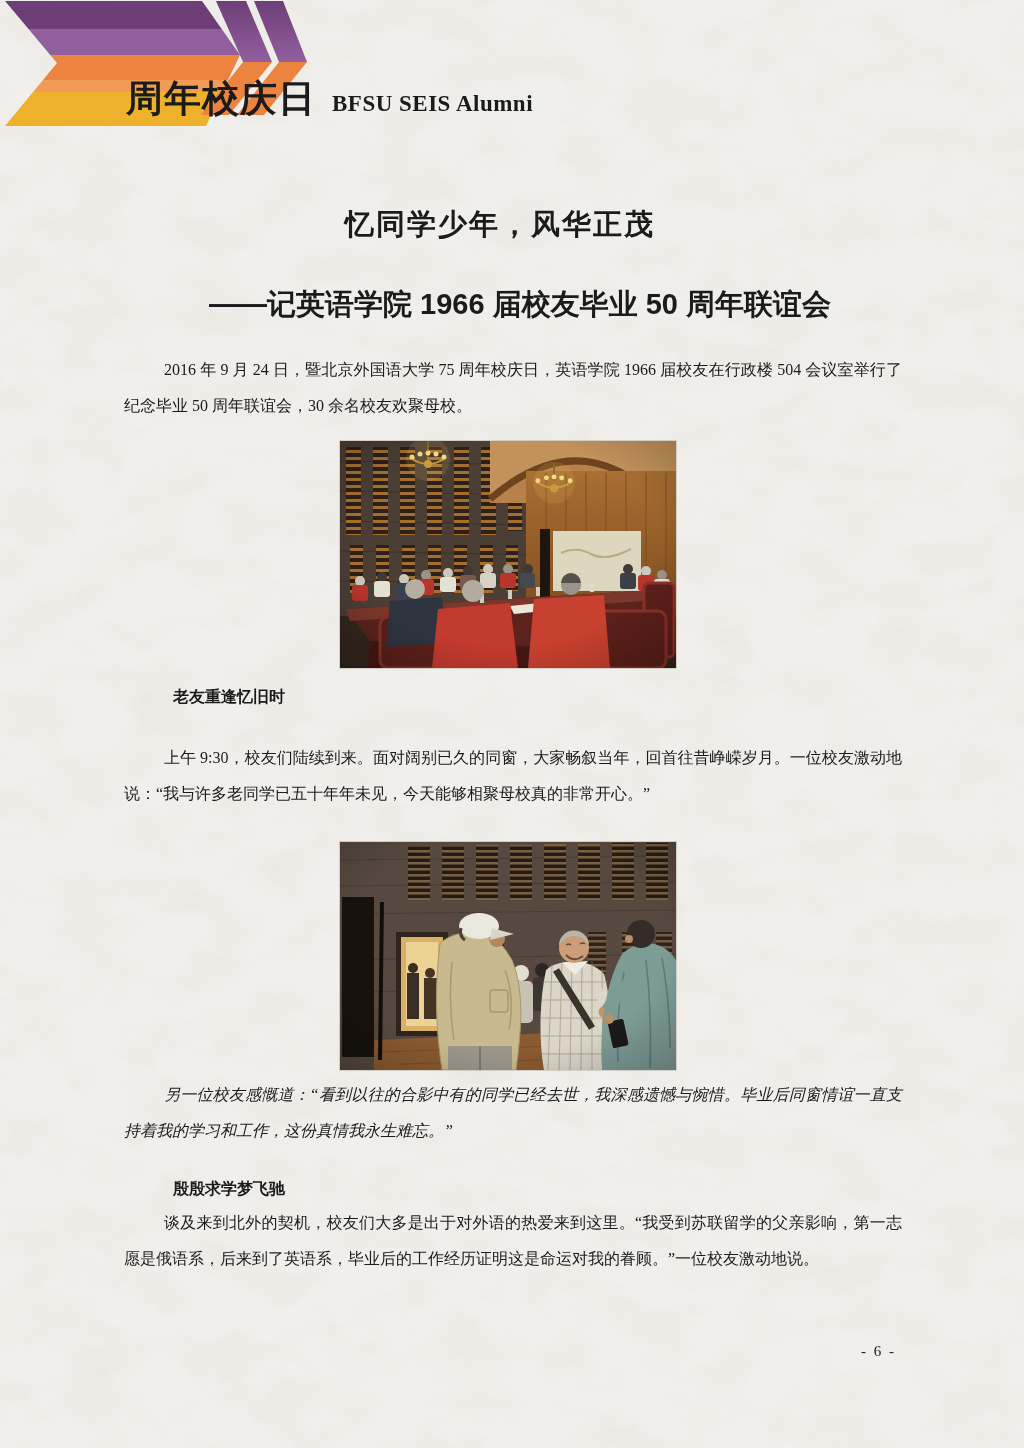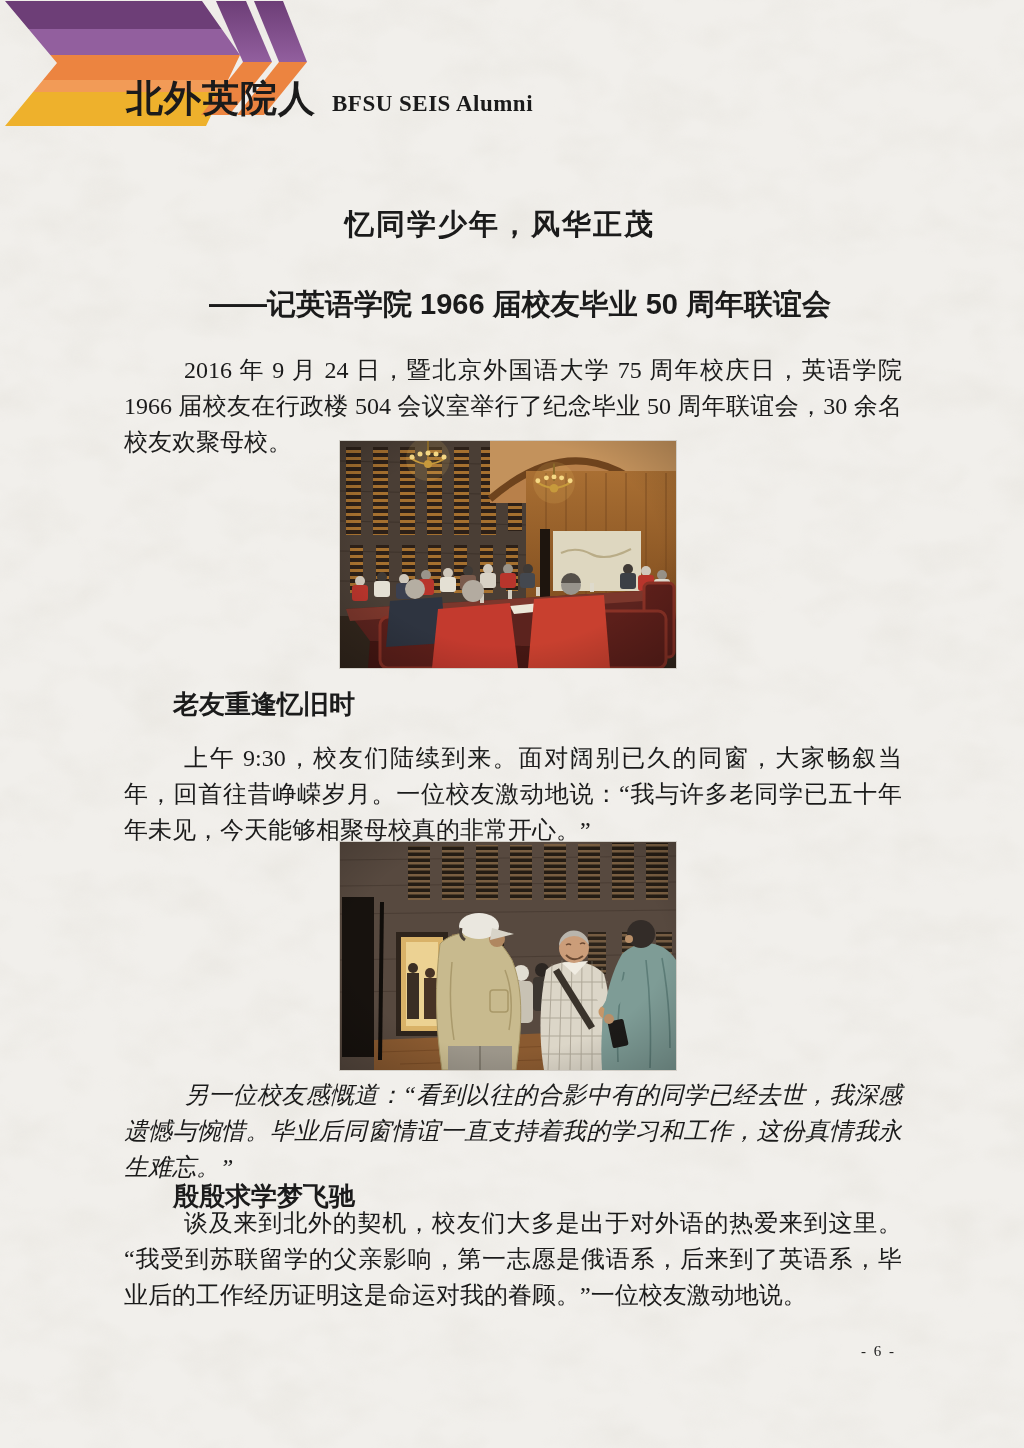--- a/index.html
+++ b/index.html
@@ -20,29 +20,29 @@
   .layer { position:absolute; z-index:2; }
   .article-title {
     left:112px; width:776px; top:205px; text-align:center;
     font-family:"Liberation Sans", sans-serif; font-weight:bold; font-size:29px; letter-spacing:2px;
   }
   .article-subtitle {
     left:70px; width:900px; top:285px; text-align:center;
     font-family:"Liberation Sans", sans-serif; font-weight:bold; font-size:29px;
   }
   .para {
-    left:124px; width:778px; font-size:24px; line-height:36px;
+    left:124px; width:778px; font-size:16px; line-height:36px;
     text-align:justify; text-indent:2.5em;
   }
   .p-lead { top:352px; }
   .p-arrival { top:740px; }
   .p-regret { top:1077px;font-style:italic; }
   .p-motivation { top:1205px; }
   .sec-heading {
-    left:173px; font-family:Liberation Mono, monospace; font-weight:bold; font-size:26px;
+    left:173px; font-family:Liberation Mono, monospace; font-weight:bold; font-size:16px;
   }
   .h-reunion { top:687px; }
   .h-study { top:1179px; }
   .photo {
     left:340px; width:336px; z-index:2; position:absolute;
     box-shadow:0 0 0 1px rgba(120,110,95,.25);
   }
   .photo svg { display:block; }
   .photo-1 { top:441px; height:227px; }
   .photo-2 { top:842px; height:228px; }
@@ -78,21 +78,21 @@
       <rect x="0" y="80" width="245" height="12" fill="#f29b57"></rect>
       <rect x="0" y="92" width="245" height="35" fill="#eeb12c"></rect>
     </g>
     <polygon points="216,1 246,1 272,62 243,62" fill="url(#echoPurple)"></polygon>
     <polygon points="243,62 272,62 229,115 201,115" fill="#ec8440"></polygon>
     <polygon points="254,1 283,1 307,62 279,62" fill="url(#echoPurple)"></polygon>
     <polygon points="279,62 307,62 264,115 237,115" fill="#ec8440"></polygon>
   </svg>
 
   <div class="brand">
-    <span class="brand-cn">北外英院人</span>
+    <span class="brand-cn">周年校庆日</span>
     <span class="brand-en">BFSU SEIS Alumni</span>
   </div>
 
   <h1 class="layer article-title">忆同学少年，风华正茂</h1>
   <h2 class="layer article-subtitle">——记英语学院 1966 届校友毕业 50 周年联谊会</h2>
 
   <p class="layer para p-lead">2016 年 9 月 24 日，暨北京外国语大学 75 周年校庆日，英语学院 1966 届校友在行政楼 504 会议室举行了纪念毕业 50 周年联谊会，30 余名校友欢聚母校。</p>
 
   <div class="photo photo-1">
     <svg width="336" height="227" viewBox="0 0 336 227" aria-hidden="true">

